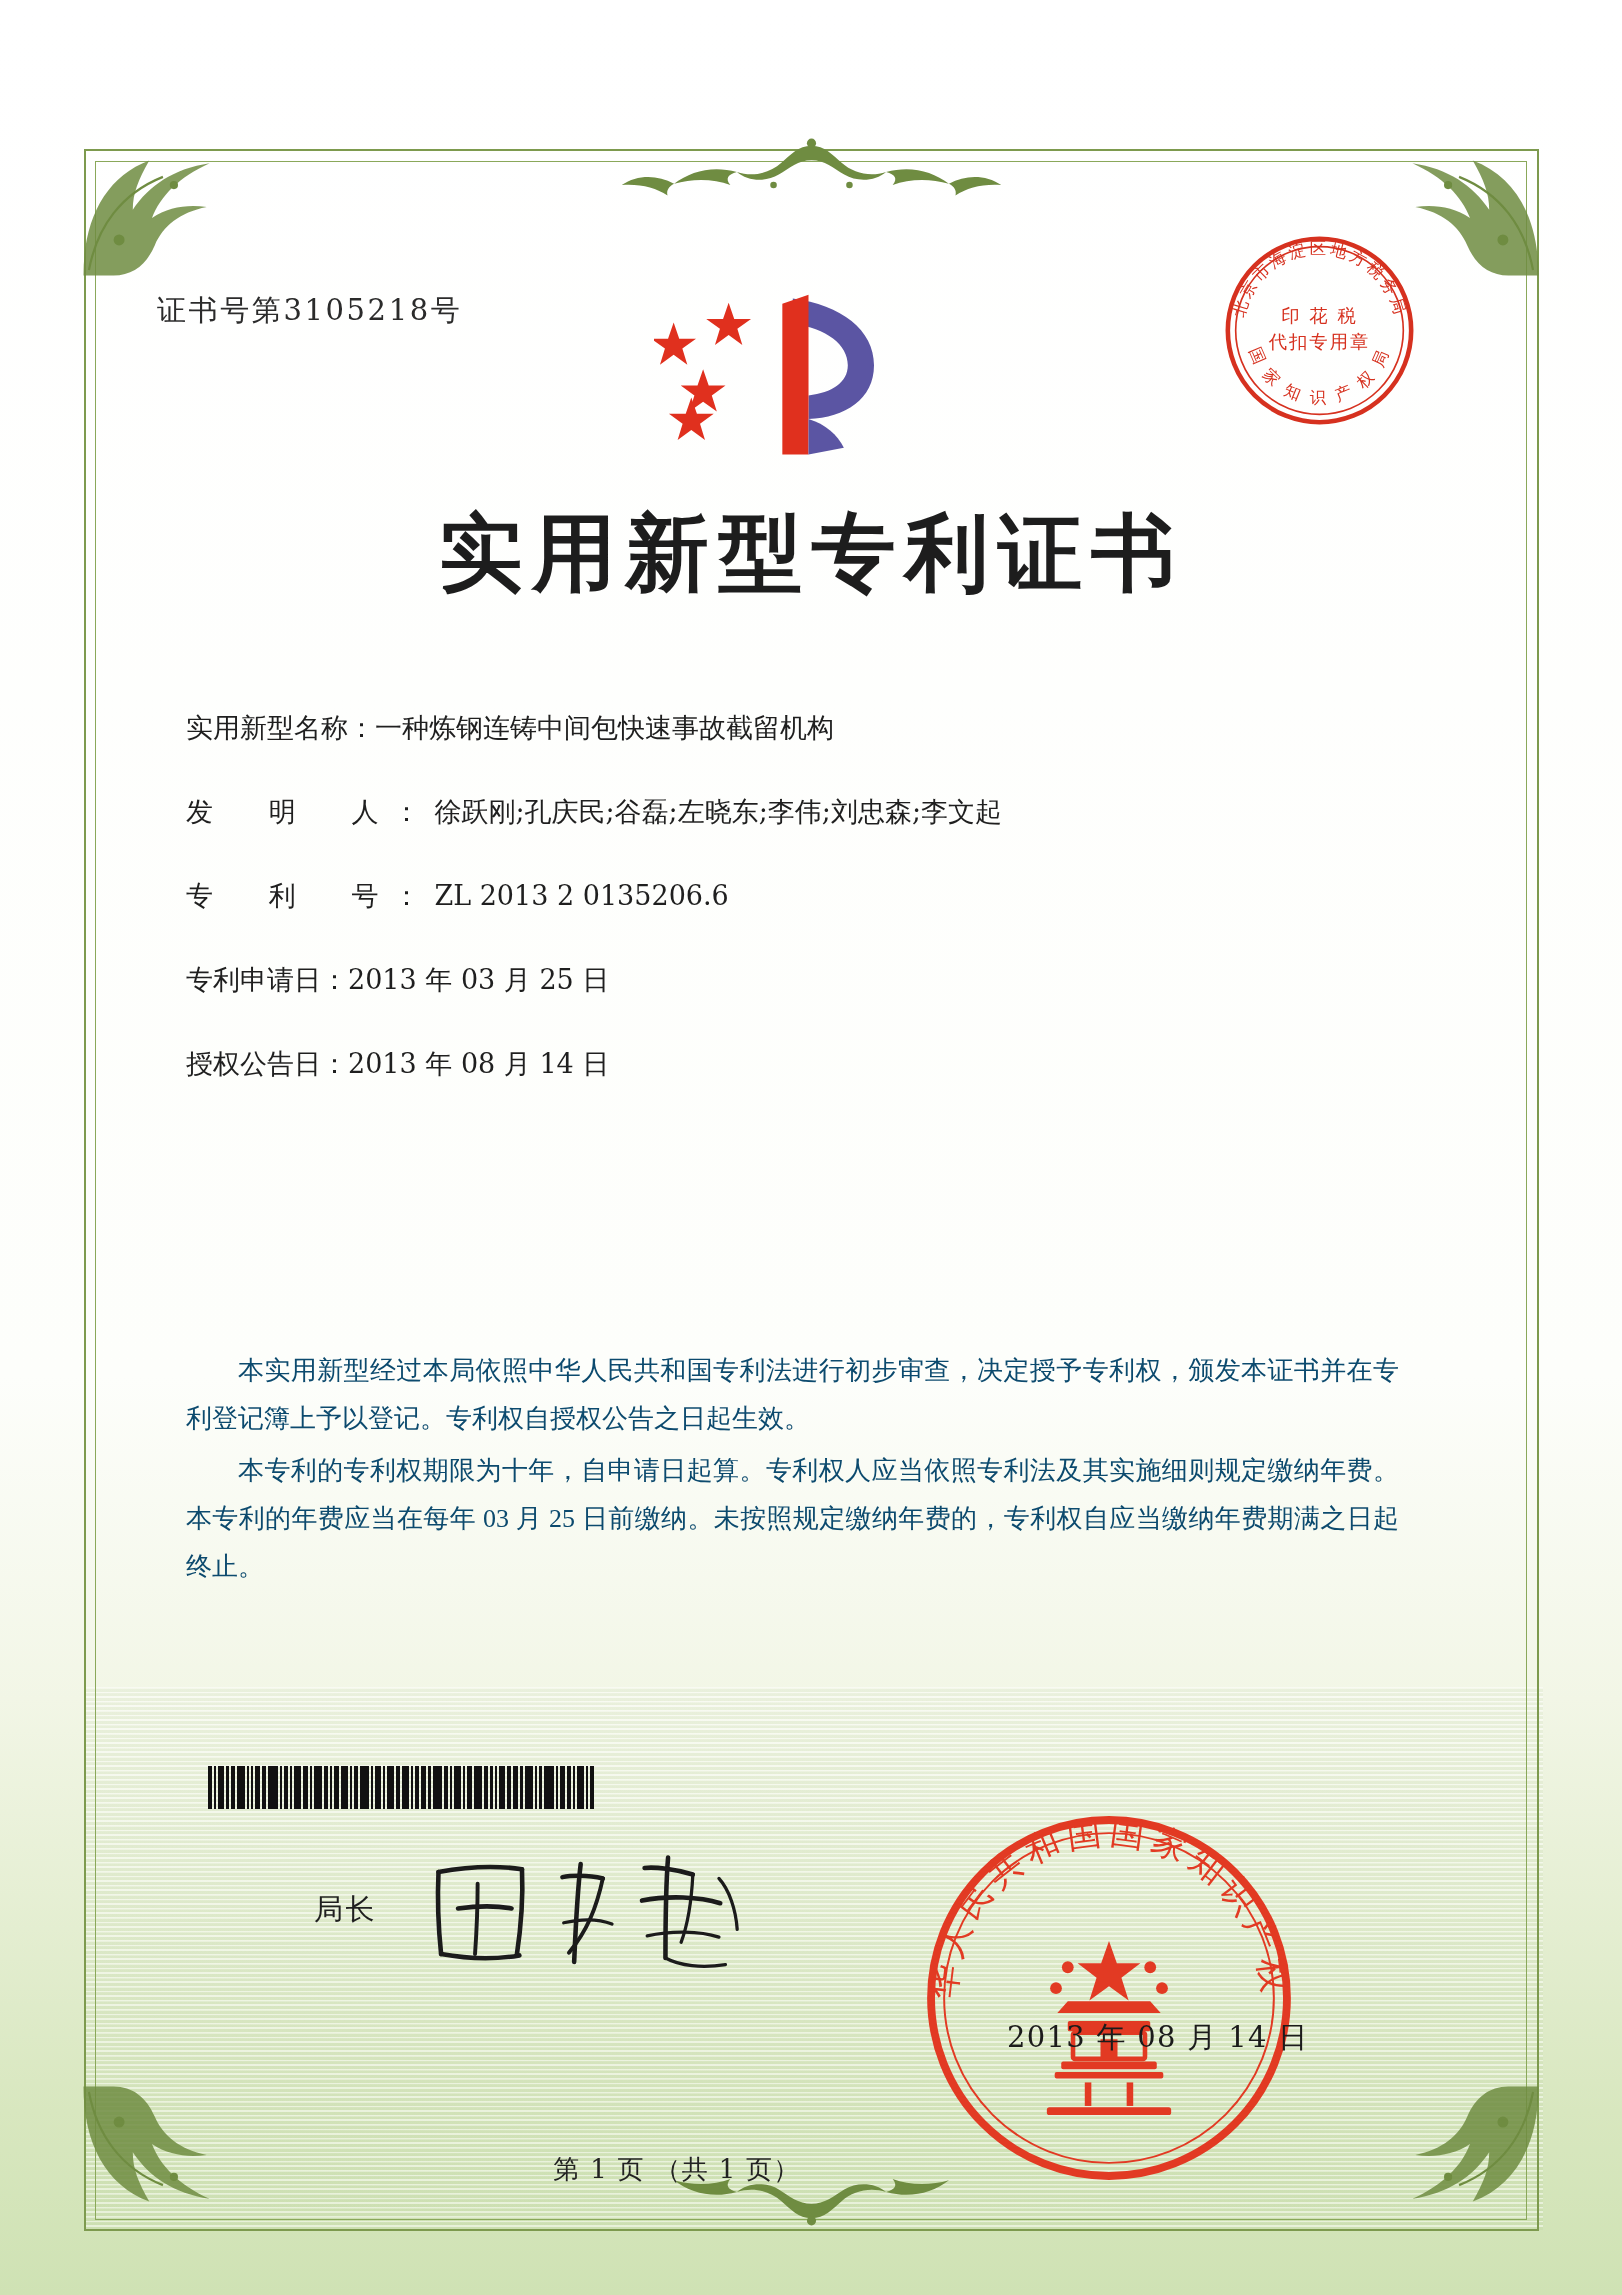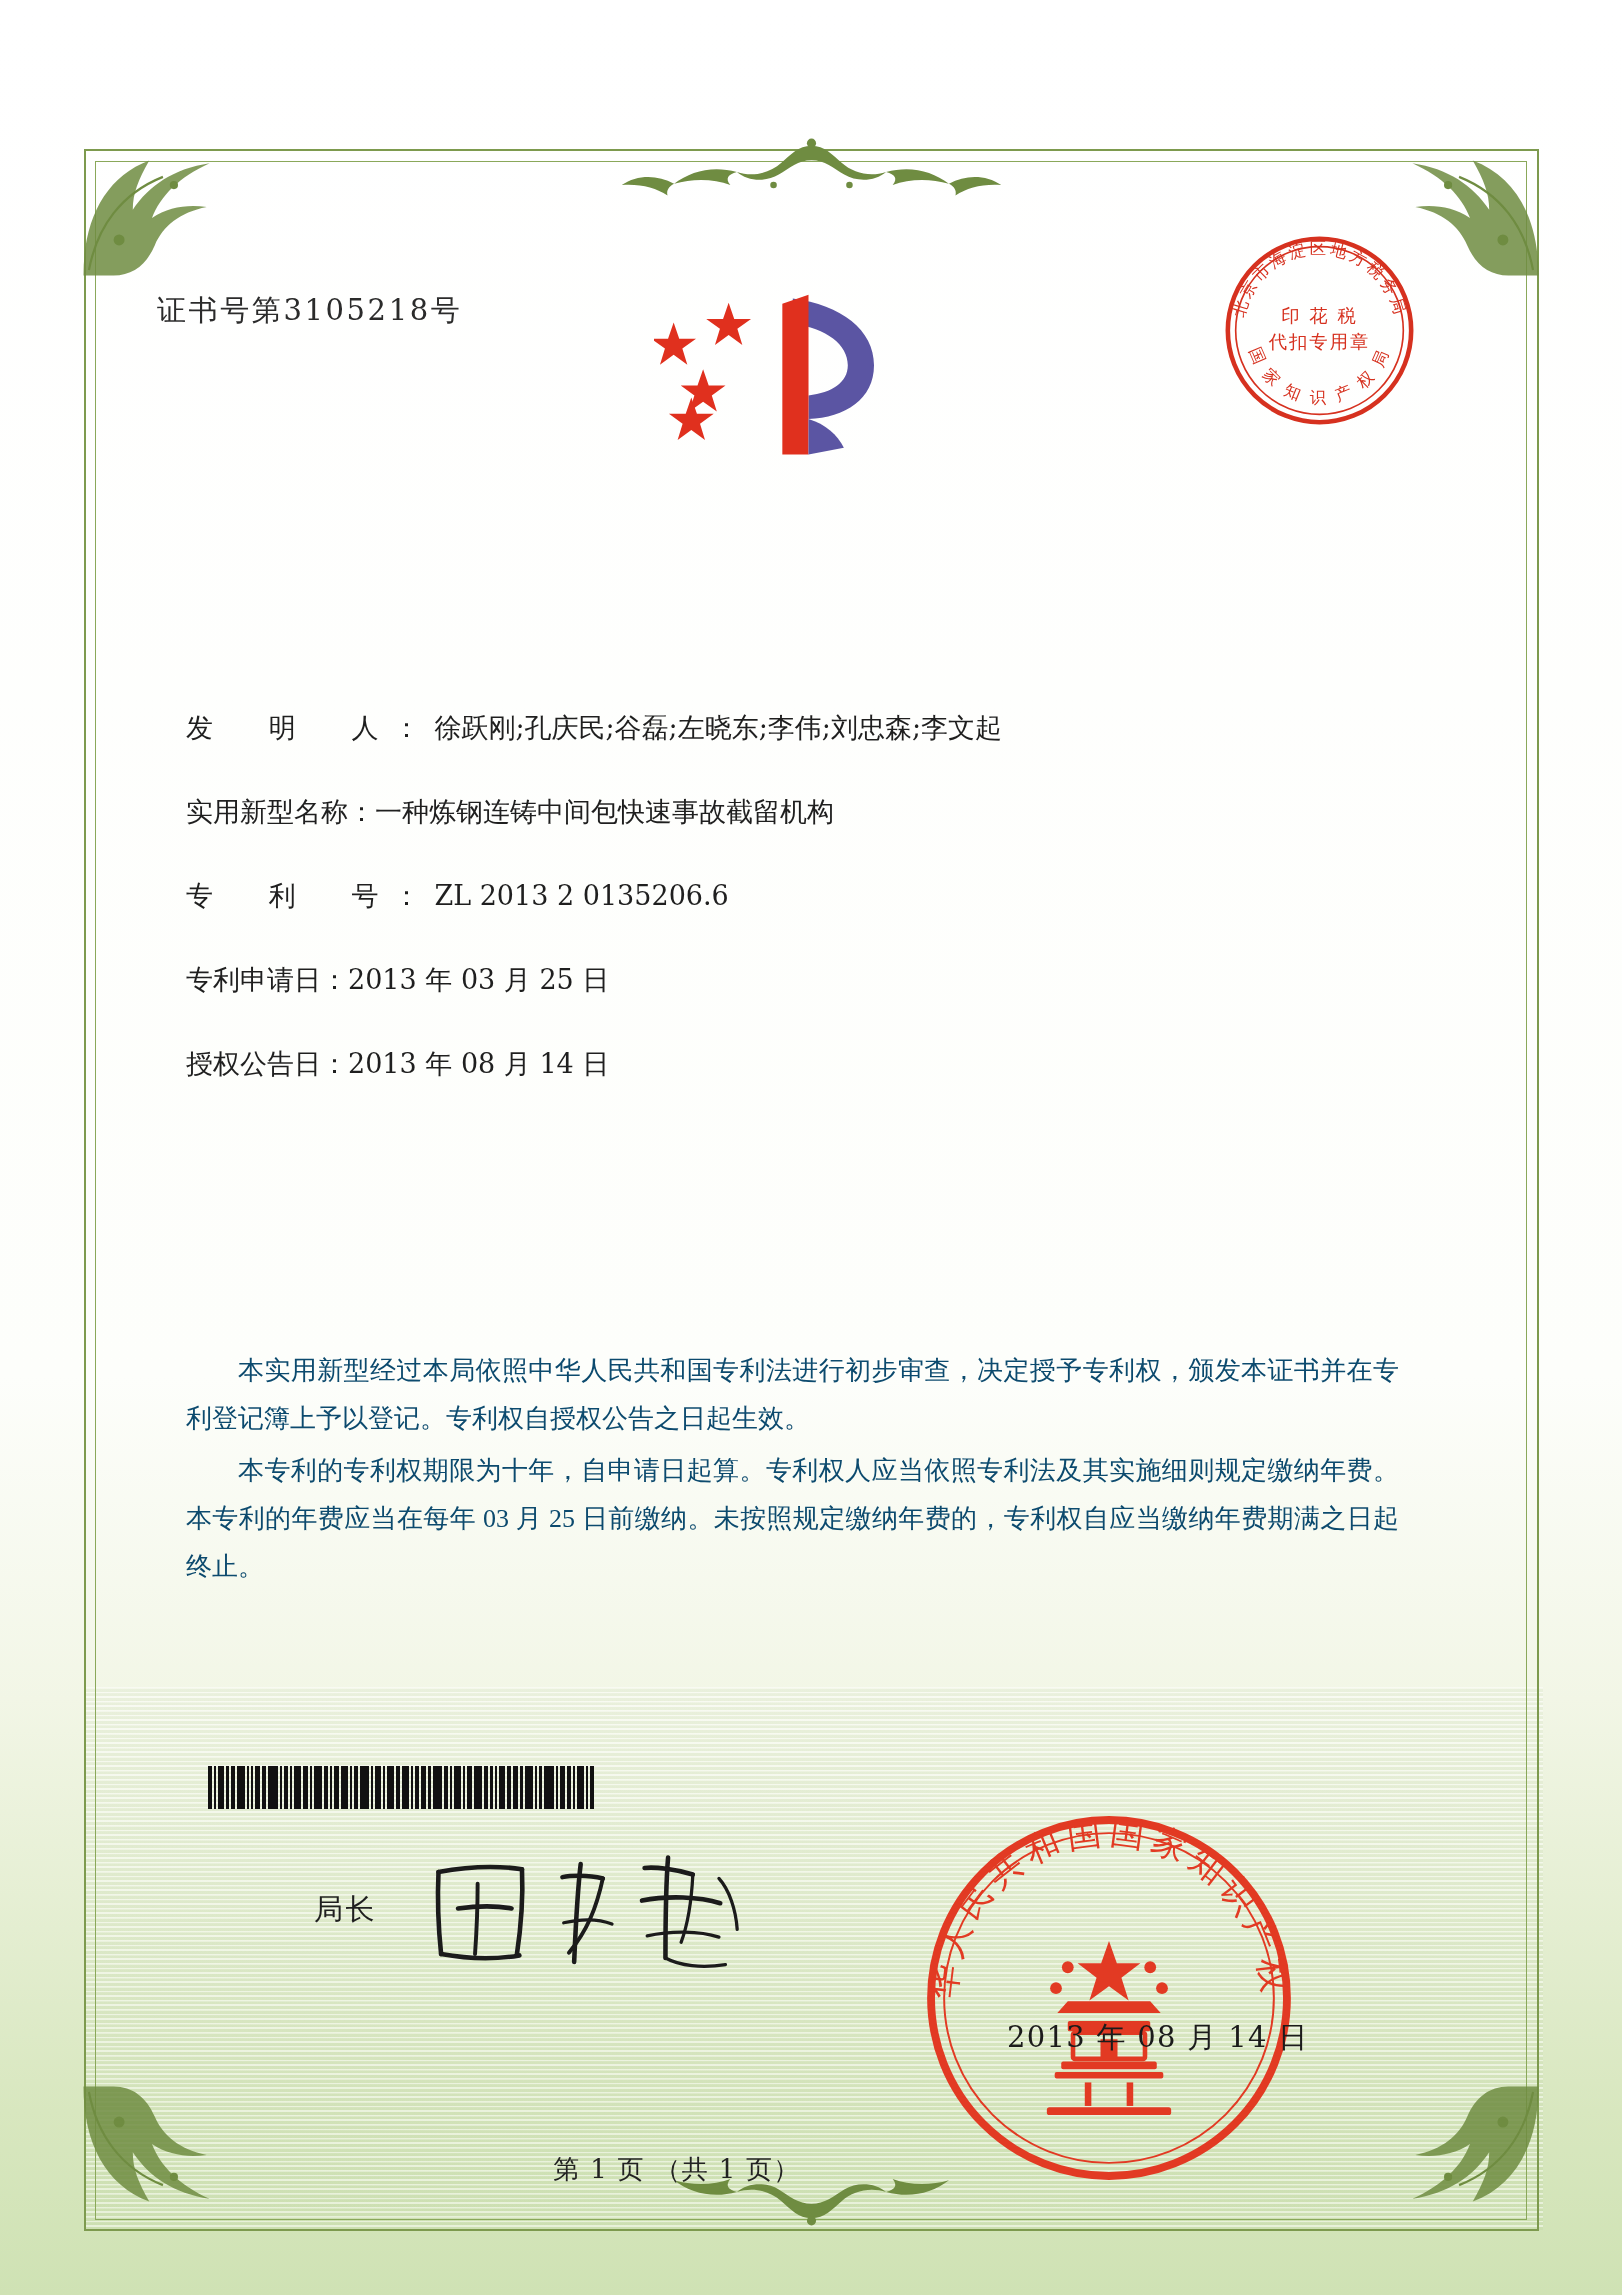--- a/index.html
+++ b/index.html
@@ -326,29 +326,30 @@
         <textPath href="#arcTop" startOffset="50%" text-anchor="middle">北京市海淀区地方税务局</textPath>
       </text>
       <text font-family="DejaVu Serif, serif" font-size="25" fill="#d6311f" letter-spacing="5">
         <textPath href="#arcBot" startOffset="50%" text-anchor="middle">国 家 知 识 产 权 局</textPath>
       </text>
       <text x="155" y="142" text-anchor="middle" font-family="DejaVu Serif, serif" font-size="28" fill="#d6311f" letter-spacing="3">印 花 税</text>
       <text x="155" y="182" text-anchor="middle" font-family="DejaVu Serif, serif" font-size="28" fill="#d6311f" letter-spacing="3">代扣专用章</text>
     </svg>
   </div>
 
+  <div class="main-title">实用新型专利证书</div>
 
   <div class="fields">
+    <div class="frow">
+      <span class="flabel">实用新型名称：</span>
+      <span class="fvalue">一种炼钢连铸中间包快速事故截留机构</span>
+    </div>
     <div class="frow">
       <span class="flabel lbl-wide">发　明　人：</span>
       <span class="fvalue">徐跃刚;孔庆民;谷磊;左晓东;李伟;刘忠森;李文起</span>
-    </div>
-    <div class="frow">
-      <span class="flabel">实用新型名称：</span>
-      <span class="fvalue">一种炼钢连铸中间包快速事故截留机构</span>
     </div>
     <div class="frow">
       <span class="flabel lbl-wide">专　利　号：</span>
       <span class="fvalue">ZL 2013 2 0135206.6</span>
     </div>
     <div class="frow">
       <span class="flabel">专利申请日：</span>
       <span class="fvalue">2013 年 03 月 25 日</span>
     </div>
     <div class="frow">

